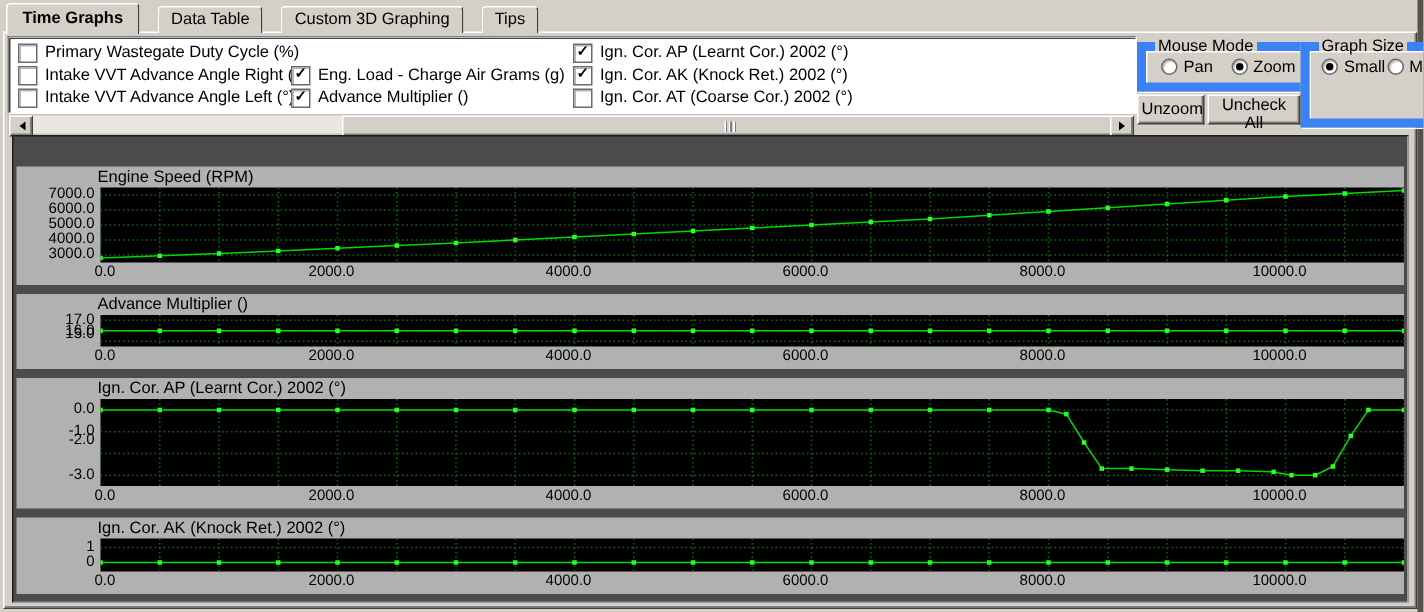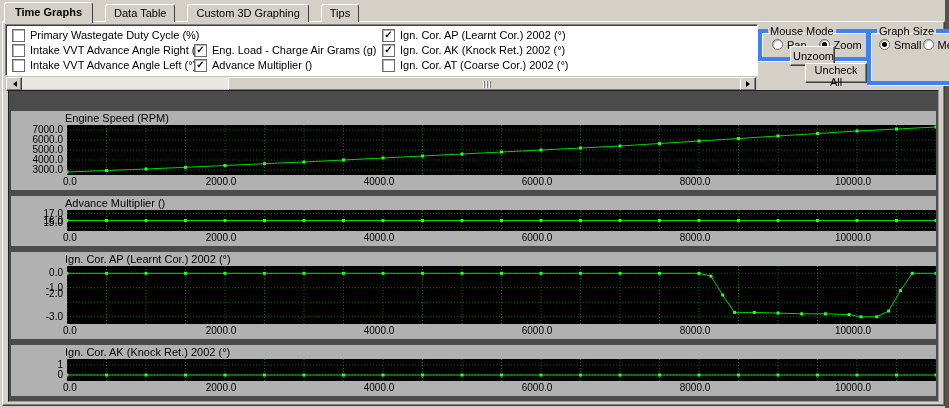--- a/index.html
+++ b/index.html
@@ -34,34 +34,34 @@
           display:flex;align-items:center;justify-content:center;}
   .sb-left{left:0;} .sb-right{right:0;}
   .tri-left{width:0;height:0;border:3px solid transparent;border-right:4px solid #000;margin-right:2px;}
   .tri-right{width:0;height:0;border:3px solid transparent;border-left:4px solid #000;margin-left:2px;}
   .sb-thumb{position:absolute;left:222px;top:0;width:516px;height:12px;background:#d4d0c8;border:1px solid;
             border-color:#fff #404040 #404040 #fff;box-shadow:inset -1px -1px 0 #808080;
             display:flex;align-items:center;justify-content:center;}
   .grip{width:8px;height:7px;background:repeating-linear-gradient(90deg,#fff 0 1px,#808080 1px 2px,transparent 2px 3px);}
 
   
-  fieldset.group{position:absolute;margin:0;padding:1px 4px;border:4px solid #3b82f6;
+  fieldset.group{position:absolute;margin:0;padding:1px 4px;border:6px solid #3b82f6;
                  box-shadow:inset 1px 1px 0 #fff,1px 1px 0 #fff;background:#d4d0c8;box-sizing:border-box;}
   fieldset.group legend{font-size:11px;padding:0 2px;margin-left:2px;}
   .mouse-mode{left:755px;top:3px;width:106px;height:36px;}
   .graph-size{left:864px;top:3px;width:77px;height:60px;}
   .radio-row{display:flex;gap:12px;padding-left:6px;justify-content:space-between;}
   .radio-col{display:flex;flex-direction:row;gap:1px;padding-left:4px;}
   .radio-item{display:flex;align-items:center;gap:4px;height:13px;white-space:nowrap;cursor:default;}
   .radio-circle{width:9px;height:9px;border:1px solid #6a6a6a;border-radius:50%;background:#fff;
                 box-shadow:inset 1px 1px 1px #b5b5b5;position:relative;flex:0 0 auto;}
   .radio-circle.on::after{content:"";position:absolute;left:2px;top:2px;width:5px;height:5px;border-radius:50%;background:#000;}
   .btn{position:absolute;height:20px;background:#d4d0c8;border:1px solid;border-color:#fff #404040 #404040 #fff;
        box-shadow:inset -1px -1px 0 #808080;font-family:"Liberation Sans",sans-serif;font-size:11px;padding:0 2px;cursor:default;}
-  .btn.unzoom{left:755px;top:24px;width:45px;margin-left:32px;}
+  .btn.unzoom{left:755px;top:41px;width:45px;}
   .btn.uncheckall{left:802px;top:41px;width:62px;}
 
   
   .graphs{position:absolute;left:5px;top:68px;width:931px;height:312px;background:#4b4b4b;
           border:1px solid;border-color:#1f1f1f #9a9a9a #9a9a9a #1f1f1f;box-sizing:border-box;
           padding-top:20px;overflow:hidden;}
   .graph-block{background:#b1b1b1;margin:0 2px 6px 2px;padding:1px 0 1px 0;}
   .graph-title{margin-left:54px;height:13px;line-height:13px;font-size:11px;color:#000;}
   .plot-row{display:flex;}
   .ylabels{width:56px;position:relative;font-size:10px;}

